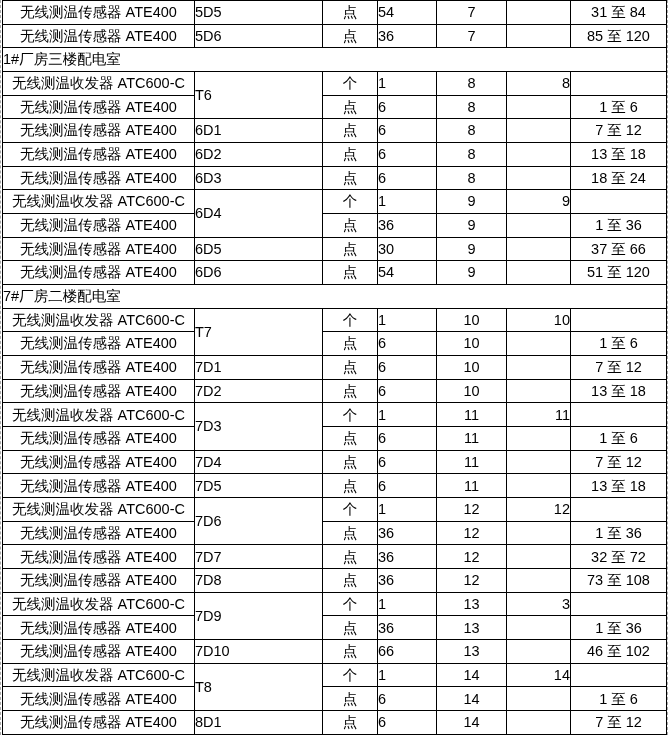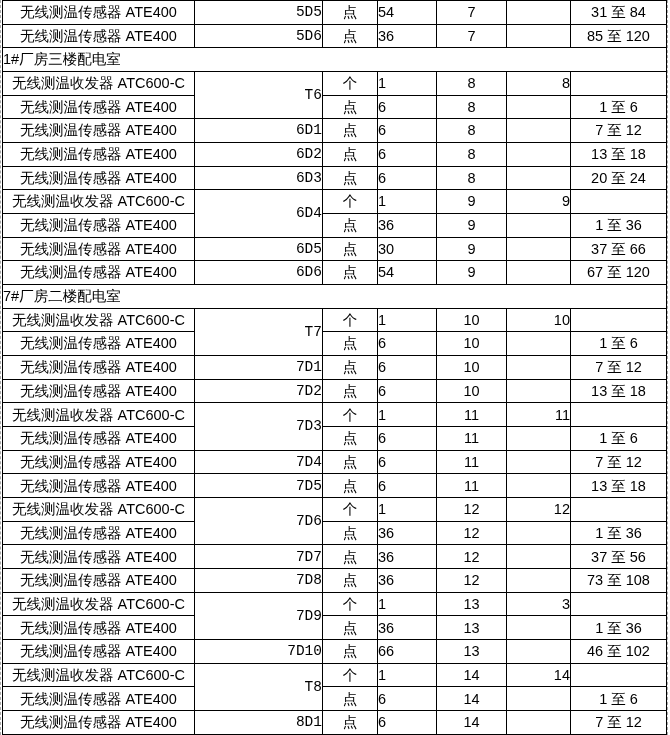--- a/index.html
+++ b/index.html
@@ -40,21 +40,21 @@
     font-size: 14.5px;
     line-height: 1;
     color: #000000;
     white-space: nowrap;
     overflow: hidden;
     vertical-align: middle;
     height: 22.7px;
     box-sizing: border-box;
   }
   td.c-name  { text-align: center; }
-  td.c-code  { text-align: right; font-family: Liberation Mono, monospace; }
+  td.c-code  { text-align: left; }
   td.c-unit  { text-align: center; }
   td.c-qty   { }
   td.c-a1    { text-align: center; }
   td.c-a2    { text-align: right; padding-right: 6px; }
   td.c-range { text-align: center;  padding-left: 8px; }
   td.section { }
 </style>
 </head>
 <body>
 
@@ -129,21 +129,21 @@
           <td class="c-a2"></td>
           <td class="c-range">13 至 18</td>
         </tr>
         <tr>
           <td class="c-name">无线测温传感器 ATE400</td>
           <td class="c-code">6D3</td>
           <td class="c-unit">点</td>
           <td class="c-qty">6</td>
           <td class="c-a1">8</td>
           <td class="c-a2"></td>
-          <td class="c-range">20 至 24</td>
+          <td class="c-range">18 至 24</td>
         </tr>
         <tr>
           <td class="c-name">无线测温收发器 ATC600-C</td>
           <td class="c-code" rowspan="2">6D4</td>
           <td class="c-unit">个</td>
           <td class="c-qty">1</td>
           <td class="c-a1">9</td>
           <td class="c-a2">9</td>
           <td class="c-range"></td>
         </tr>
@@ -164,21 +164,21 @@
           <td class="c-a2"></td>
           <td class="c-range">37 至 66</td>
         </tr>
         <tr>
           <td class="c-name">无线测温传感器 ATE400</td>
           <td class="c-code">6D6</td>
           <td class="c-unit">点</td>
           <td class="c-qty">54</td>
           <td class="c-a1">9</td>
           <td class="c-a2"></td>
-          <td class="c-range">67 至 120</td>
+          <td class="c-range">51 至 120</td>
         </tr>
         <tr>
           <td class="section" colspan="7">7#厂房二楼配电室</td>
         </tr>
         <tr>
           <td class="c-name">无线测温收发器 ATC600-C</td>
           <td class="c-code" rowspan="2">T7</td>
           <td class="c-unit">个</td>
           <td class="c-qty">1</td>
           <td class="c-a1">10</td>
@@ -263,21 +263,21 @@
           <td class="c-a2"></td>
           <td class="c-range">1 至 36</td>
         </tr>
         <tr>
           <td class="c-name">无线测温传感器 ATE400</td>
           <td class="c-code">7D7</td>
           <td class="c-unit">点</td>
           <td class="c-qty">36</td>
           <td class="c-a1">12</td>
           <td class="c-a2"></td>
-          <td class="c-range">37 至 56</td>
+          <td class="c-range">32 至 72</td>
         </tr>
         <tr>
           <td class="c-name">无线测温传感器 ATE400</td>
           <td class="c-code">7D8</td>
           <td class="c-unit">点</td>
           <td class="c-qty">36</td>
           <td class="c-a1">12</td>
           <td class="c-a2"></td>
           <td class="c-range">73 至 108</td>
         </tr>

